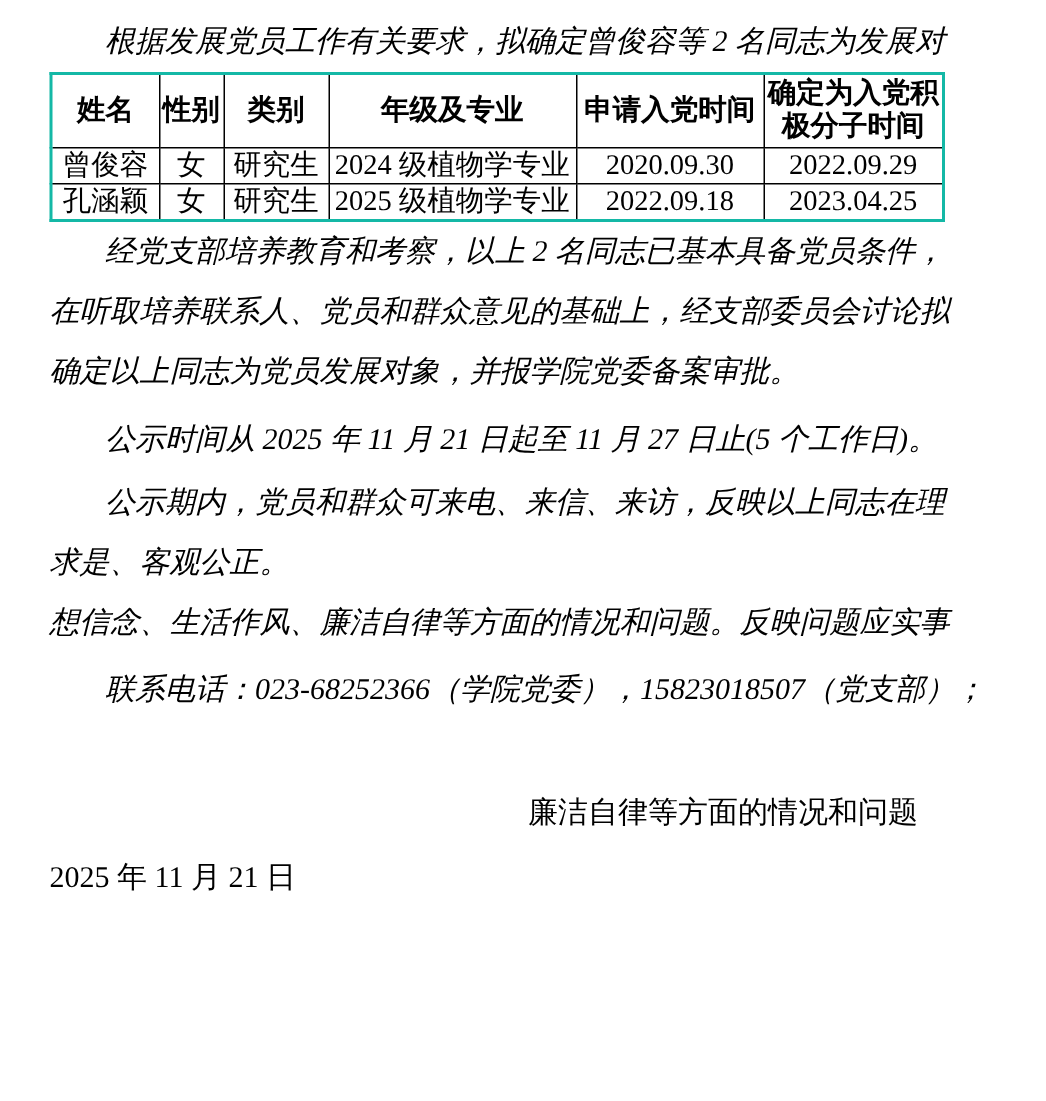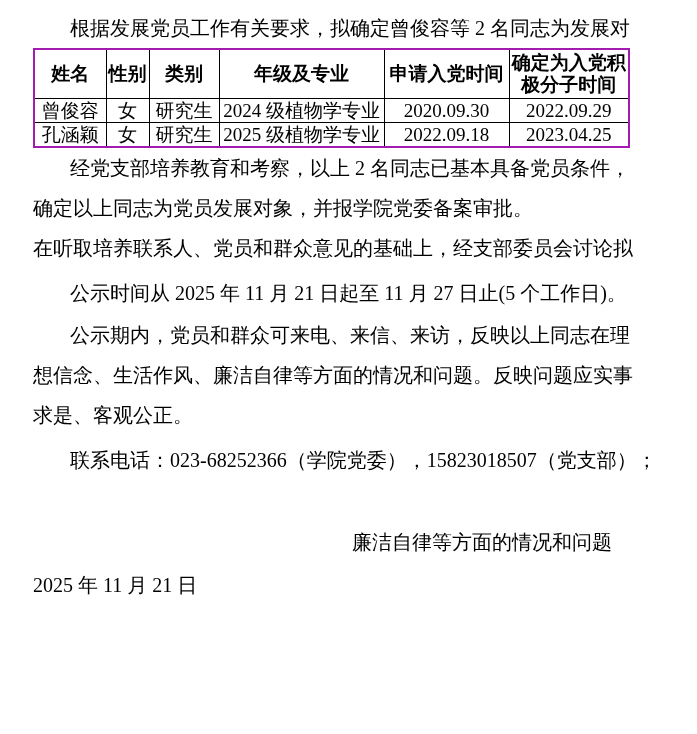--- a/index.html
+++ b/index.html
@@ -15,39 +15,40 @@
     overflow: hidden;
   }
   .page {
     box-sizing: border-box;
     width: 697px;
     height: 734px;
     padding: 8px 30px 0 33px;
   }
   .para {
     margin: 0;
+    font-style: italic;
   }
   .line {
     display: block;
     font-size: 20px;
     line-height: 40px;
     white-space: nowrap;
   }
   .indent {
     text-indent: 37px;
   }
   .mt2 { margin-top: 2px; }
   .mt3 { margin-top: 3px; }
   .mt5 { margin-top: 5px; }
 
   table.candidates-table {
     border-collapse: collapse;
     table-layout: fixed;
     width: 595px;
-    border: 2px solid #a21caf;
+    border: 2px solid #14b8a6;
   }
   .candidates-table th,
   .candidates-table td {
     border: 1px solid #000000;
     text-align: center;
     vertical-align: middle;
     padding: 0;
     overflow: hidden;
   }
   .candidates-table th {
@@ -125,32 +126,32 @@
         <td>研究生</td>
         <td>2025 级植物学专业</td>
         <td>2022.09.18</td>
         <td>2023.04.25</td>
       </tr>
     </tbody>
   </table>
 
   <p class="para">
     <span class="line indent">经党支部培养教育和考察，以上 2 名同志已基本具备党员条件，</span>
+    <span class="line">在听取培养联系人、党员和群众意见的基础上，经支部委员会讨论拟</span>
     <span class="line">确定以上同志为党员发展对象，并报学院党委备案审批。</span>
-    <span class="line">在听取培养联系人、党员和群众意见的基础上，经支部委员会讨论拟</span>
   </p>
 
   <p class="para mt5">
     <span class="line indent">公示时间从 2025 年 11 月 21 日起至 11 月 27 日止(5 个工作日)。</span>
   </p>
 
   <p class="para mt2">
     <span class="line indent">公示期内，党员和群众可来电、来信、来访，反映以上同志在理</span>
+    <span class="line">求是、客观公正。</span>
     <span class="line">想信念、生活作风、廉洁自律等方面的情况和问题。反映问题应实事</span>
-    <span class="line">求是、客观公正。</span>
   </p>
 
   <p class="para mt5">
     <span class="line indent">联系电话：023-68252366（学院党委），15823018507（党支部）；</span>
   </p>
 
 
   <div class="signature">廉洁自律等方面的情况和问题</div>
   <div class="signature-date">2025 年 11 月 21 日</div>
 

